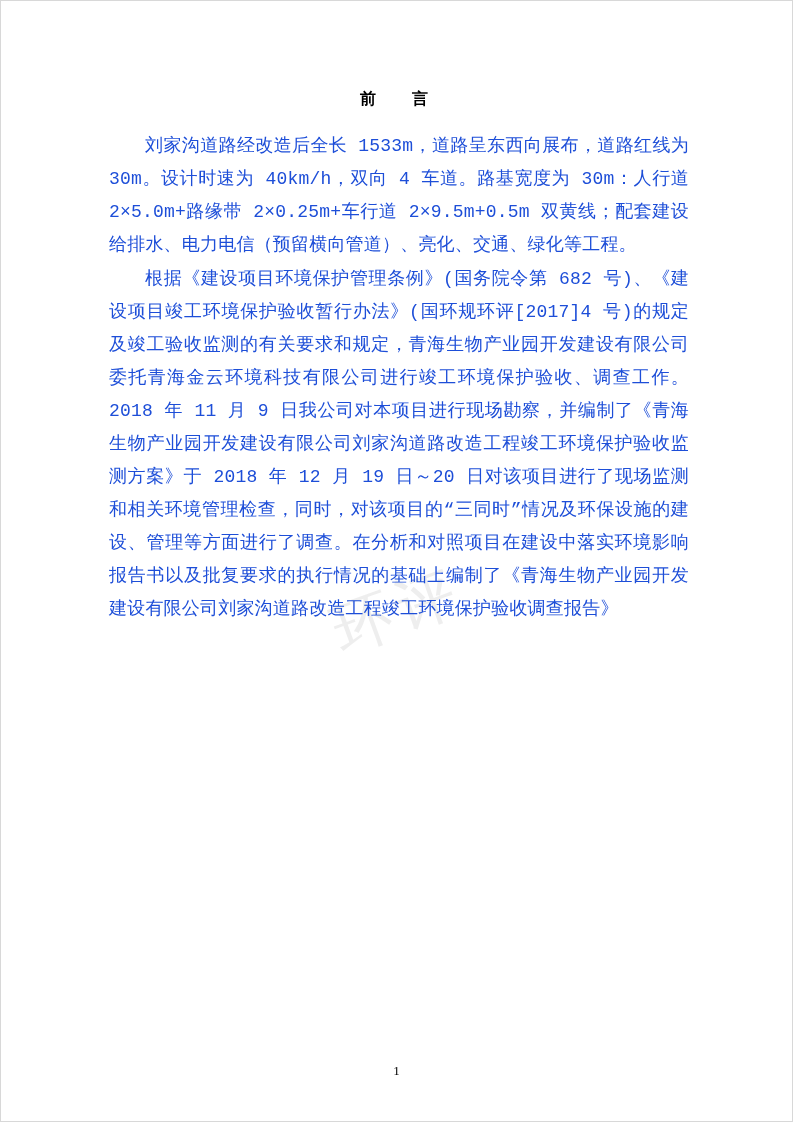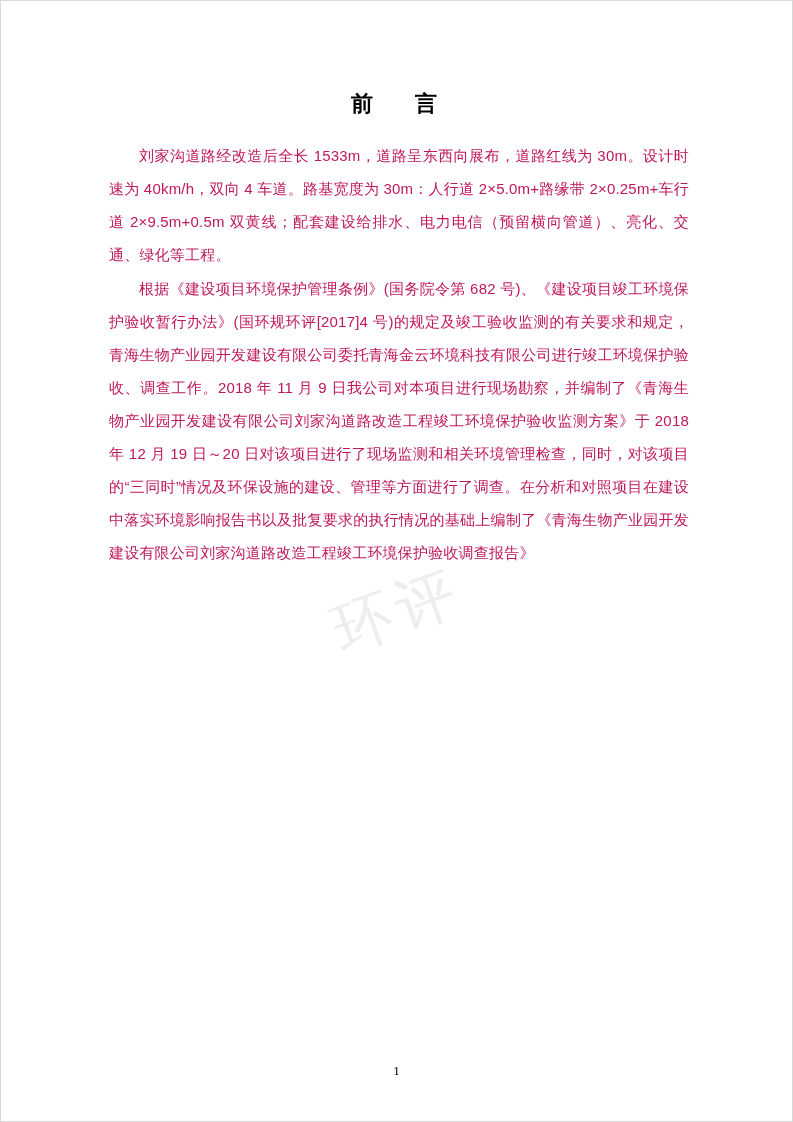--- a/index.html
+++ b/index.html
@@ -21,37 +21,37 @@
     border: 1px solid #d8d8d8;
   }
   .content {
     position: absolute;
     left: 108px;
     top: 88px;
     width: 580px;
   }
   .doc-title {
     text-align: center;
-    font-size: 22px;
+    font-size: 16px;
     font-weight: bold;
     letter-spacing: 10px;
     color: #000;
     margin: 0 0 20px 0;
     font-family: "Liberation Serif", "DejaVu Serif", serif;
   }
   .para {
-    font-size: 15px;
+    font-size: 18px;
     line-height: 33px;
-    color: #be185d;
+    color: #1d4ed8;
     text-align: justify;
     text-justify: inter-ideograph;
     text-indent: 2em;
     margin: 0 0 1px 0;
     letter-spacing: 0.2px;
-    font-family: Liberation Sans, sans-serif;
+    font-family: Liberation Mono, monospace;
   }
   .page-number {
     position: absolute;
     bottom: 42px;
     left: 0;
     width: 100%;
     text-align: center;
     font-size: 13px;
     color: #000;
     font-family: "Liberation Serif", "DejaVu Serif", serif;

